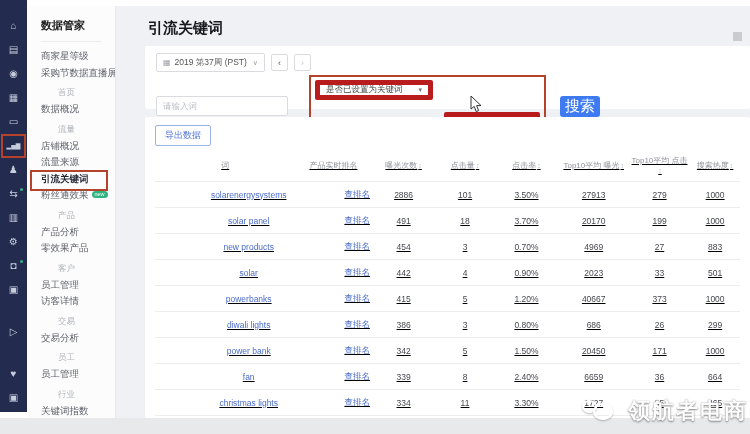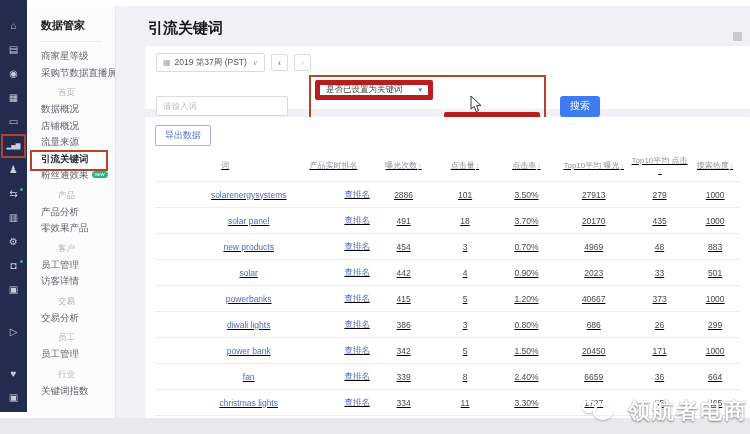--- a/index.html
+++ b/index.html
@@ -53,21 +53,21 @@
     padding:0 6px; color:#333; outline:none; }
   .kw-input::placeholder { color:#b9bcc2; }
   .dd-annotate { position:relative; display:flex; gap:11px; margin-left:27px; padding:0; }
   .dd-annotate::after { content:""; position:absolute; left:-6px; top:-5px; right:-6px; bottom:-5px;
     border:2px solid #b5432c; pointer-events:none; }
   .dropdown { display:flex; align-items:center; justify-content:space-between; border:5px solid #b91c1c;
     border-radius:2px; height:20px; font-size:8.5px; color:#444; padding:0 6px; background:#fff; cursor:pointer; }
   .dropdown .caret { color:#707379; font-size:7px; margin-left:8px; }
   .dd1 { width:118px; } .dd2 { width:96px;margin-top:32px; }
   .search-btn { margin-left:20px; width:40px; height:21px; background:#3e7bf2; border:none; border-radius:3px;
-    color:#fff; font-size:10px; cursor:pointer; }
+    color:#fff; font-size:15px; cursor:pointer; }
 
   #table-card { left:29px; top:111px; right:0; bottom:0; padding:7px 10px;text-decoration:underline; }
   .export-btn { border:1px solid #9db2e6; color:#4a6fd6; background:#fff; border-radius:2px;
     font-size:9px; padding:3px 9px; cursor:pointer; }
   table { width:100%; border-collapse:collapse; margin-top:5px; table-layout:fixed; }
   th { font-size:8px; font-weight:normal; color:#8e9199; padding:5px 2px; text-align:center; line-height:1.25; }
   .sort { color:#b3b6bd; font-size:7px; margin-left:1px; cursor:pointer; }
   td { font-size:8.5px; color:#45484f; text-align:center; padding:0 2px; height:26px;
     border-top:1px solid #ededef; white-space:nowrap; overflow:hidden; }
   a.kw, a.view { color:#4a6bc9; text-decoration:none; cursor:pointer;margin-left:47px; }
@@ -146,20 +146,21 @@
     </div>
 
   <div id="sidebar">
     <div class="side-title">数据管家</div>
     <div class="side-divider"></div>
     <div id="side-entries">
         <div class="side-item"><span>商家星等级</span></div>
         <div class="side-item"><span>采购节数据直播屏</span></div>
         <div class="side-section">首页</div>
         <div class="side-item"><span>数据概况</span></div>
+        <div class="side-section">流量</div>
         <div class="side-item"><span>店铺概况</span></div>
         <div class="side-item"><span>流量来源</span></div>
         <div class="side-item active"><span>引流关键词</span></div>
         <div class="side-item"><span>粉丝通效果</span><span class="badge">new</span></div>
         <div class="side-section">产品</div>
         <div class="side-item"><span>产品分析</span></div>
         <div class="side-item"><span>零效果产品</span></div>
         <div class="side-section">客户</div>
         <div class="side-item"><span>员工管理</span></div>
         <div class="side-item"><span>访客详情</span></div>
@@ -238,31 +239,31 @@
               <td>279</td>
               <td>1000</td>
             </tr>
             <tr>
               <td><a class="kw">solar panel</a></td>
               <td><a class="view">查排名</a></td>
               <td>491</td>
               <td>18</td>
               <td>3.70%</td>
               <td>20170</td>
-              <td>435</td>
+              <td>199</td>
               <td>1000</td>
             </tr>
             <tr>
               <td><a class="kw">new products</a></td>
               <td><a class="view">查排名</a></td>
               <td>454</td>
               <td>3</td>
               <td>0.70%</td>
               <td>4969</td>
-              <td>48</td>
+              <td>27</td>
               <td>883</td>
             </tr>
             <tr>
               <td><a class="kw">solar</a></td>
               <td><a class="view">查排名</a></td>
               <td>442</td>
               <td>4</td>
               <td>0.90%</td>
               <td>2023</td>
               <td>33</td>

